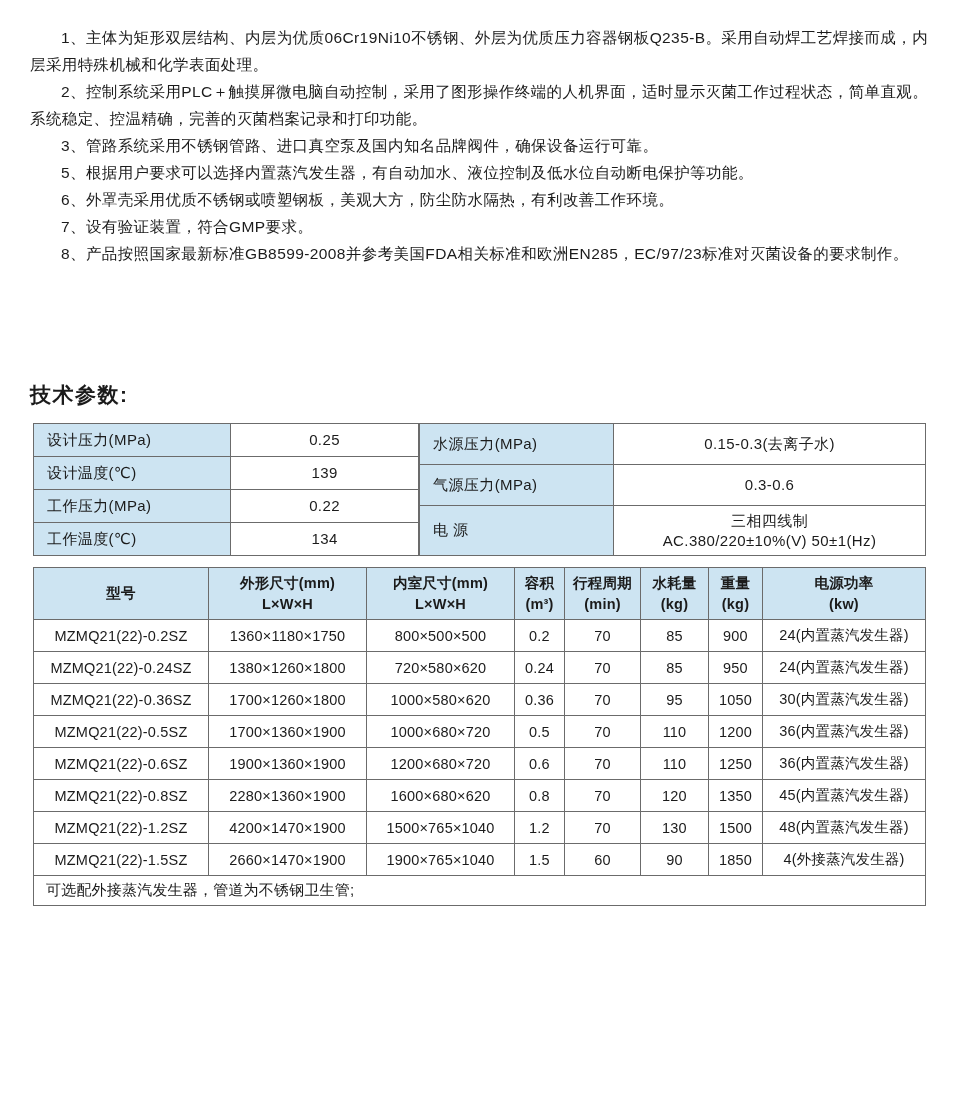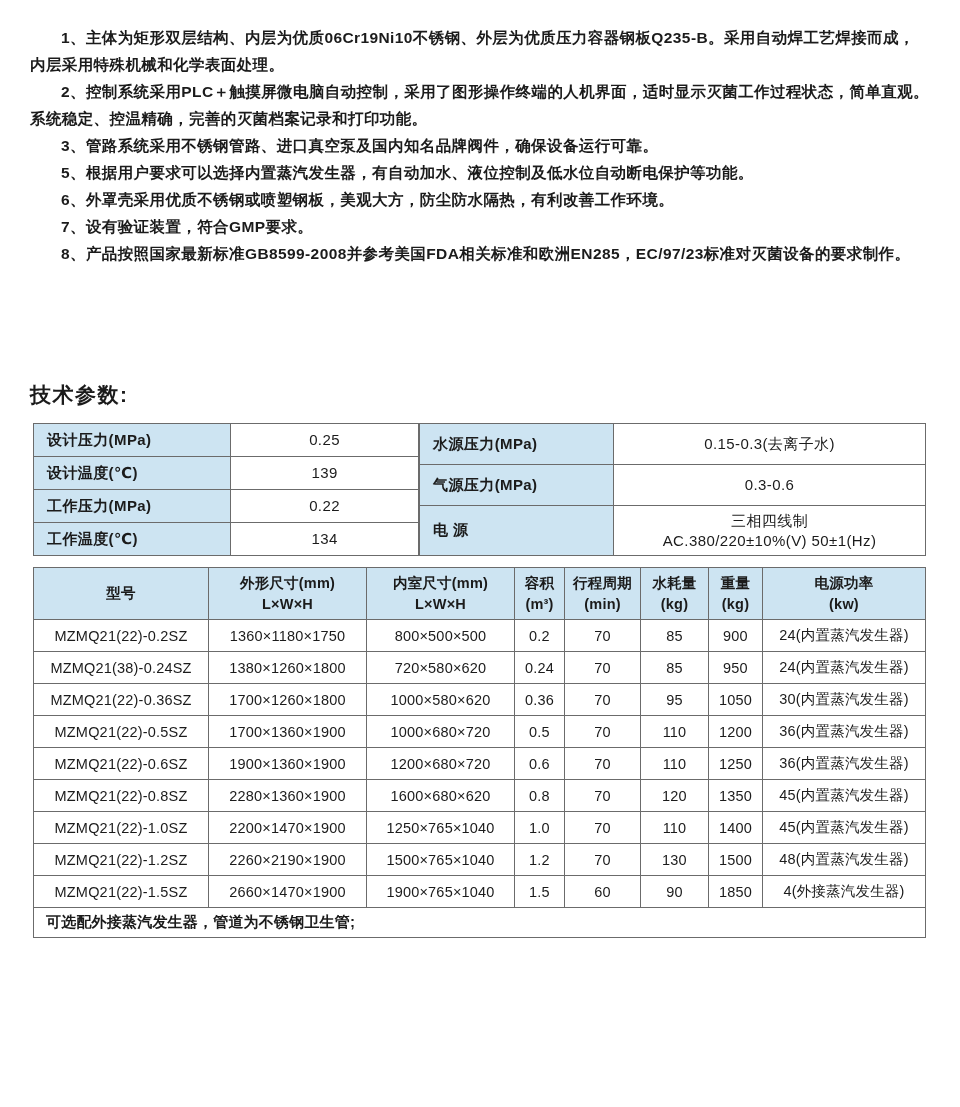--- a/index.html
+++ b/index.html
@@ -8,53 +8,53 @@
     background:#ffffff;
     font-family:"Liberation Sans","DejaVu Sans",sans-serif;
     color:#1b1b1b;
     overflow:hidden;
   }
   .page{padding:24px 30px 0 30px;box-sizing:border-box;}
   .section-heading{
     font-size:21px;font-weight:700;margin:0 0 10px 0;letter-spacing:1.5px;
   }
   .features p{
-    font-size:15.5px;font-weight:700;line-height:27px;
+    font-size:15.5px;font-weight:400;line-height:27px;
     margin:0;text-indent:2em;letter-spacing:0.4px;
   }
   .tech-heading{margin:114px 0 14px 0;}
   .param-tables{
     display:flex;justify-content:space-between;
     width:893px;margin-left:3px;
   }
   table{border-collapse:collapse;table-layout:fixed;}
   .kv td{
     border:1px solid #6b6b6b;font-size:15px;height:32px;
     padding:0;letter-spacing:0.4px;
   }
   .kv td.label{
-    background:#cde4f2;text-align:left;padding-left:13px;font-weight:700;
+    background:#cde4f2;text-align:left;padding-left:13px;font-weight:400;
   }
   .kv td.value{text-align:center;font-weight:400;line-height:1.3;margin-top:19px;}
   .kv.left-table{width:396px;}
   .kv.left-table td.label{width:183px;}
   .kv.right-table{width:520px;border-radius:14px;}
   .kv.right-table td.label{width:180px;}
   .spec{width:893px;margin:11px 0 0 3px;}
   .spec th,.spec td{
     border:1px solid #6b6b6b;text-align:center;padding:0 2px;
     letter-spacing:0.2px;box-sizing:border-box;
   }
   .spec th{
     background:#cde4f2;font-weight:600;font-size:14.5px;
     height:52px;line-height:1.4;
   }
   .spec td{height:32px;font-size:14.5px;font-weight:400;}
   .spec td.footnote{
-    text-align:left;padding-left:12px;height:30px;font-size:15px;font-weight:700;
+    text-align:left;padding-left:12px;height:30px;font-size:15px;font-weight:400;
   }
 </style>
 </head>
 <body>
 
 <div class="page">
 
 
   <div class="features" id="features-list">
       <p>1、主体为矩形双层结构、内层为优质06Cr19Ni10不锈钢、外层为优质压力容器钢板Q235-B。采用自动焊工艺焊接而成，内层采用特殊机械和化学表面处理。</p>
@@ -135,21 +135,21 @@
           <td>MZMQ21(22)-0.2SZ</td>
           <td>1360×1180×1750</td>
           <td>800×500×500</td>
           <td>0.2</td>
           <td>70</td>
           <td>85</td>
           <td>900</td>
           <td>24(内置蒸汽发生器)</td>
         </tr>
         <tr>
-          <td>MZMQ21(38)-0.24SZ</td>
+          <td>MZMQ21(22)-0.24SZ</td>
           <td>1380×1260×1800</td>
           <td>720×580×620</td>
           <td>0.24</td>
           <td>70</td>
           <td>85</td>
           <td>950</td>
           <td>24(内置蒸汽发生器)</td>
         </tr>
         <tr>
           <td>MZMQ21(22)-0.36SZ</td>
@@ -185,32 +185,22 @@
           <td>MZMQ21(22)-0.8SZ</td>
           <td>2280×1360×1900</td>
           <td>1600×680×620</td>
           <td>0.8</td>
           <td>70</td>
           <td>120</td>
           <td>1350</td>
           <td>45(内置蒸汽发生器)</td>
         </tr>
         <tr>
-          <td>MZMQ21(22)-1.0SZ</td>
-          <td>2200×1470×1900</td>
-          <td>1250×765×1040</td>
-          <td>1.0</td>
-          <td>70</td>
-          <td>110</td>
-          <td>1400</td>
-          <td>45(内置蒸汽发生器)</td>
-        </tr>
-        <tr>
           <td>MZMQ21(22)-1.2SZ</td>
-          <td>2260×2190×1900</td>
+          <td>4200×1470×1900</td>
           <td>1500×765×1040</td>
           <td>1.2</td>
           <td>70</td>
           <td>130</td>
           <td>1500</td>
           <td>48(内置蒸汽发生器)</td>
         </tr>
         <tr>
           <td>MZMQ21(22)-1.5SZ</td>
           <td>2660×1470×1900</td>

